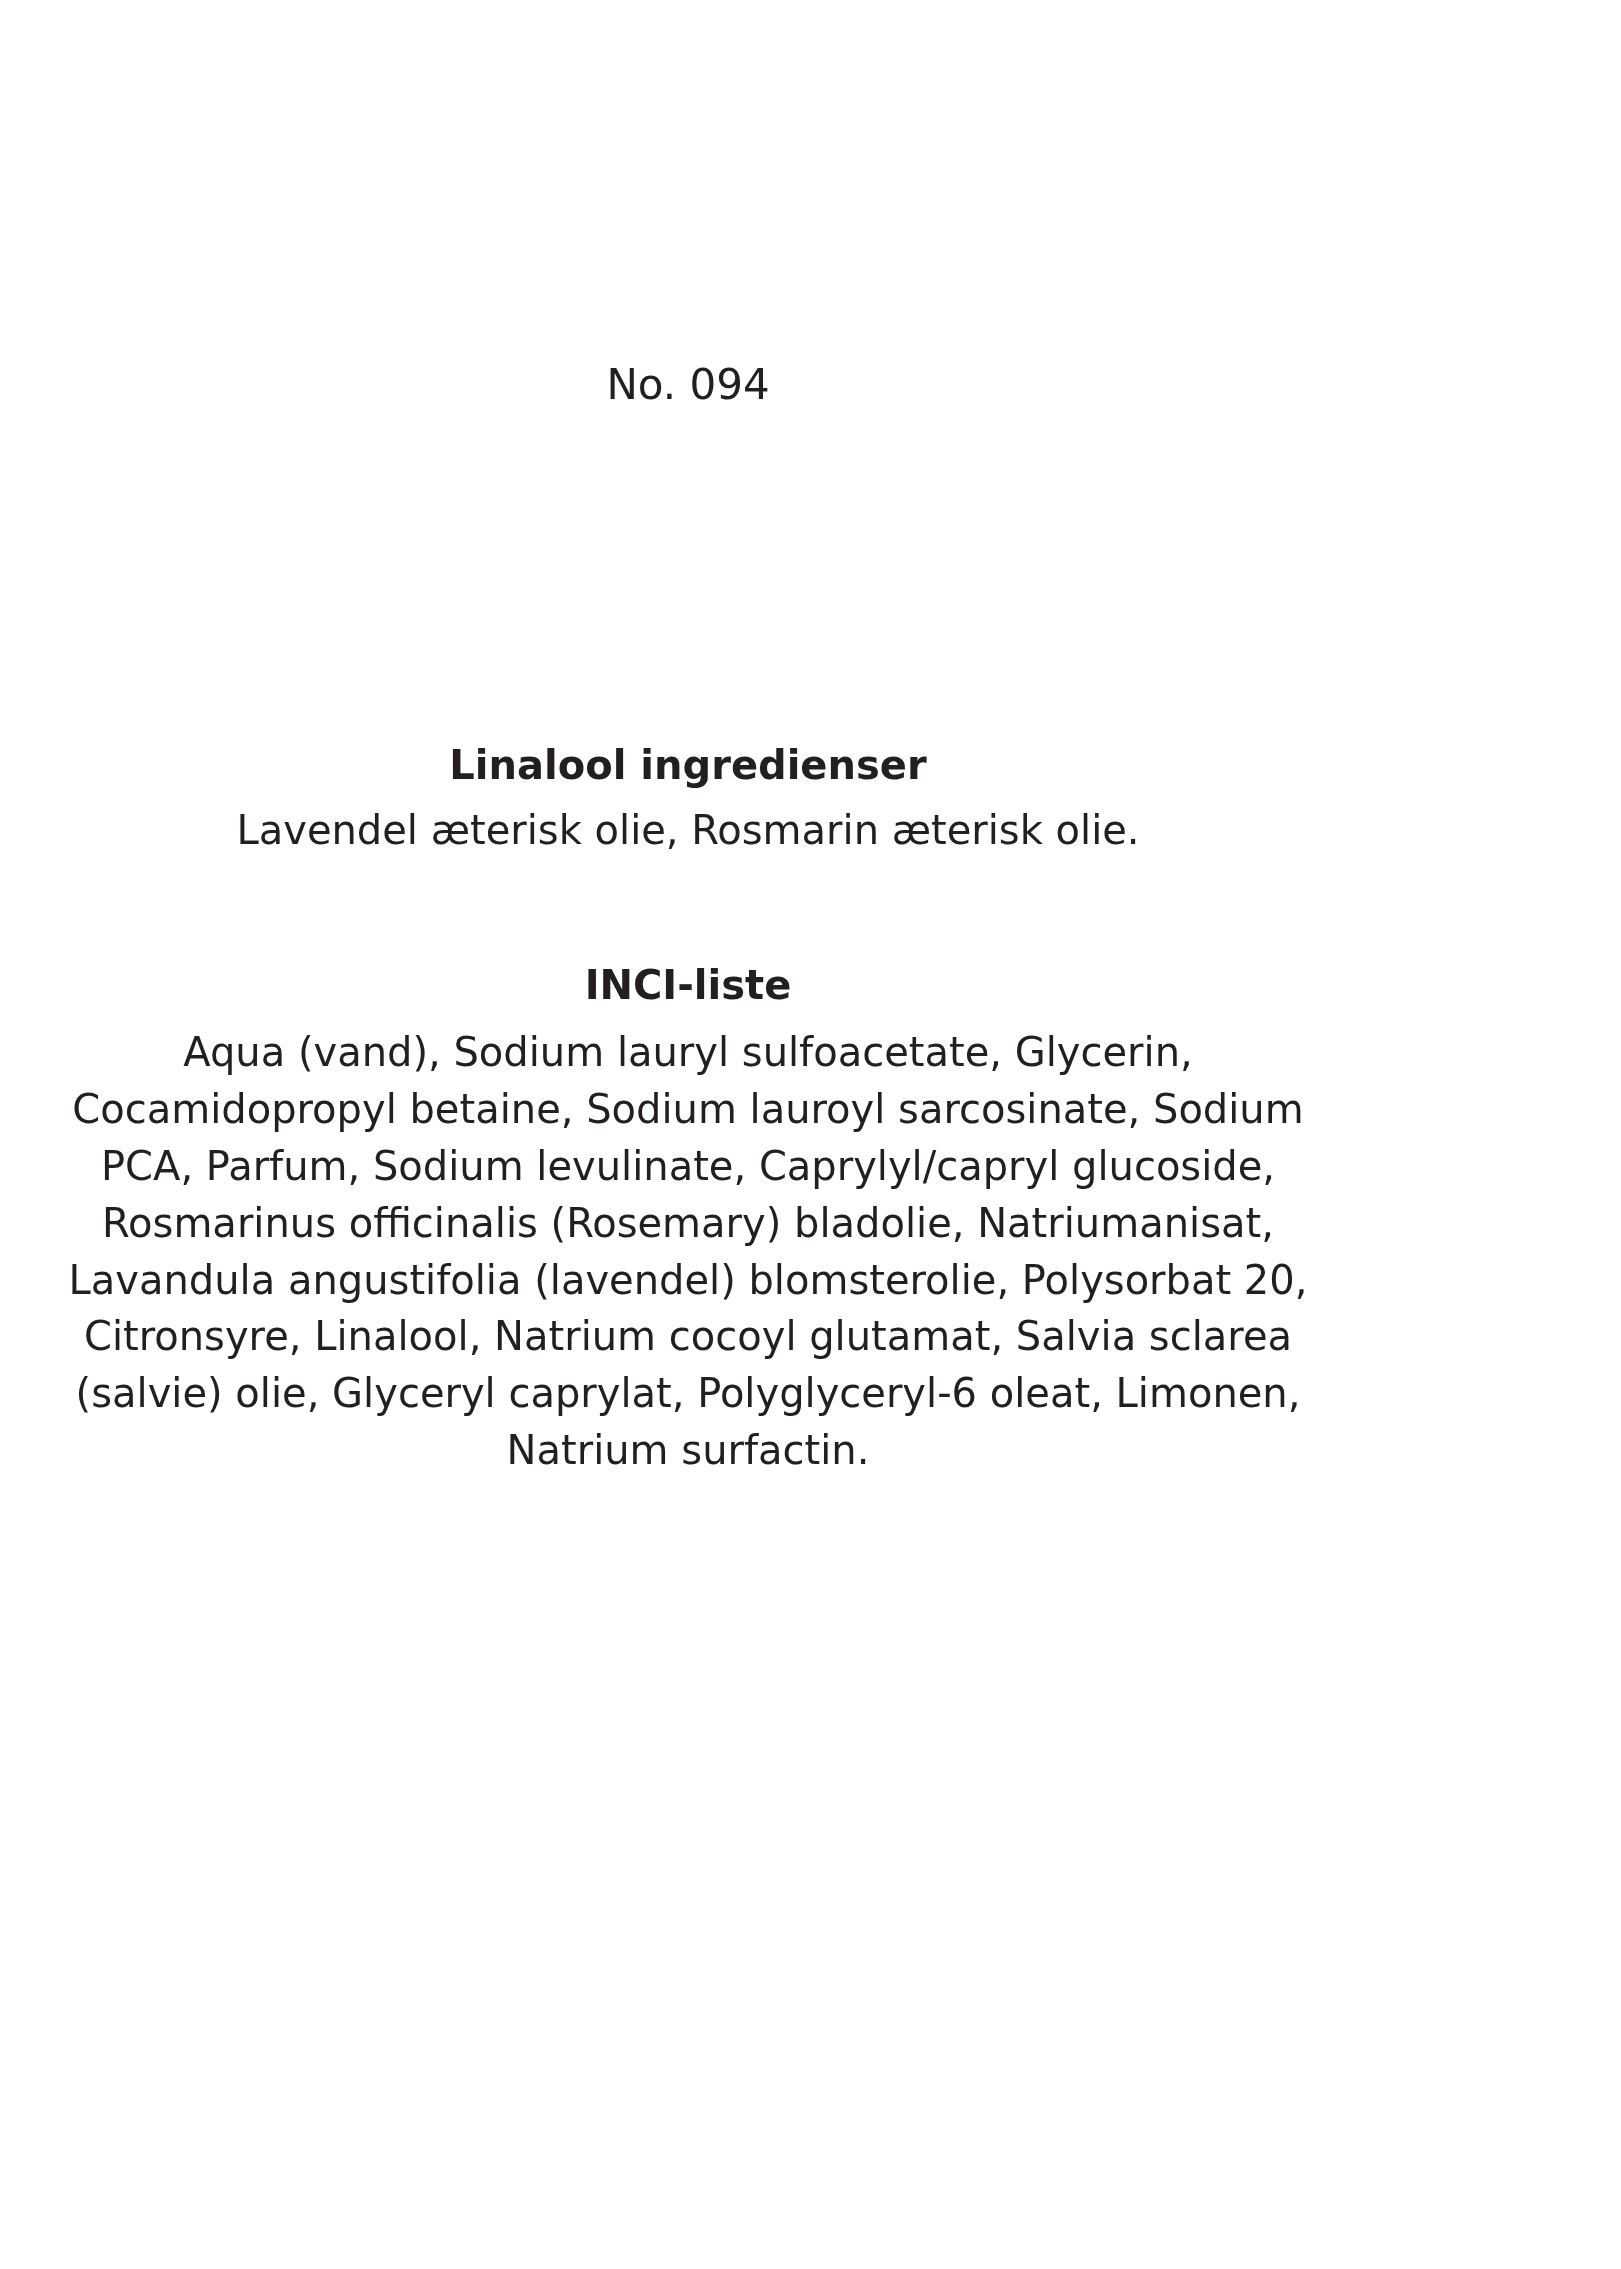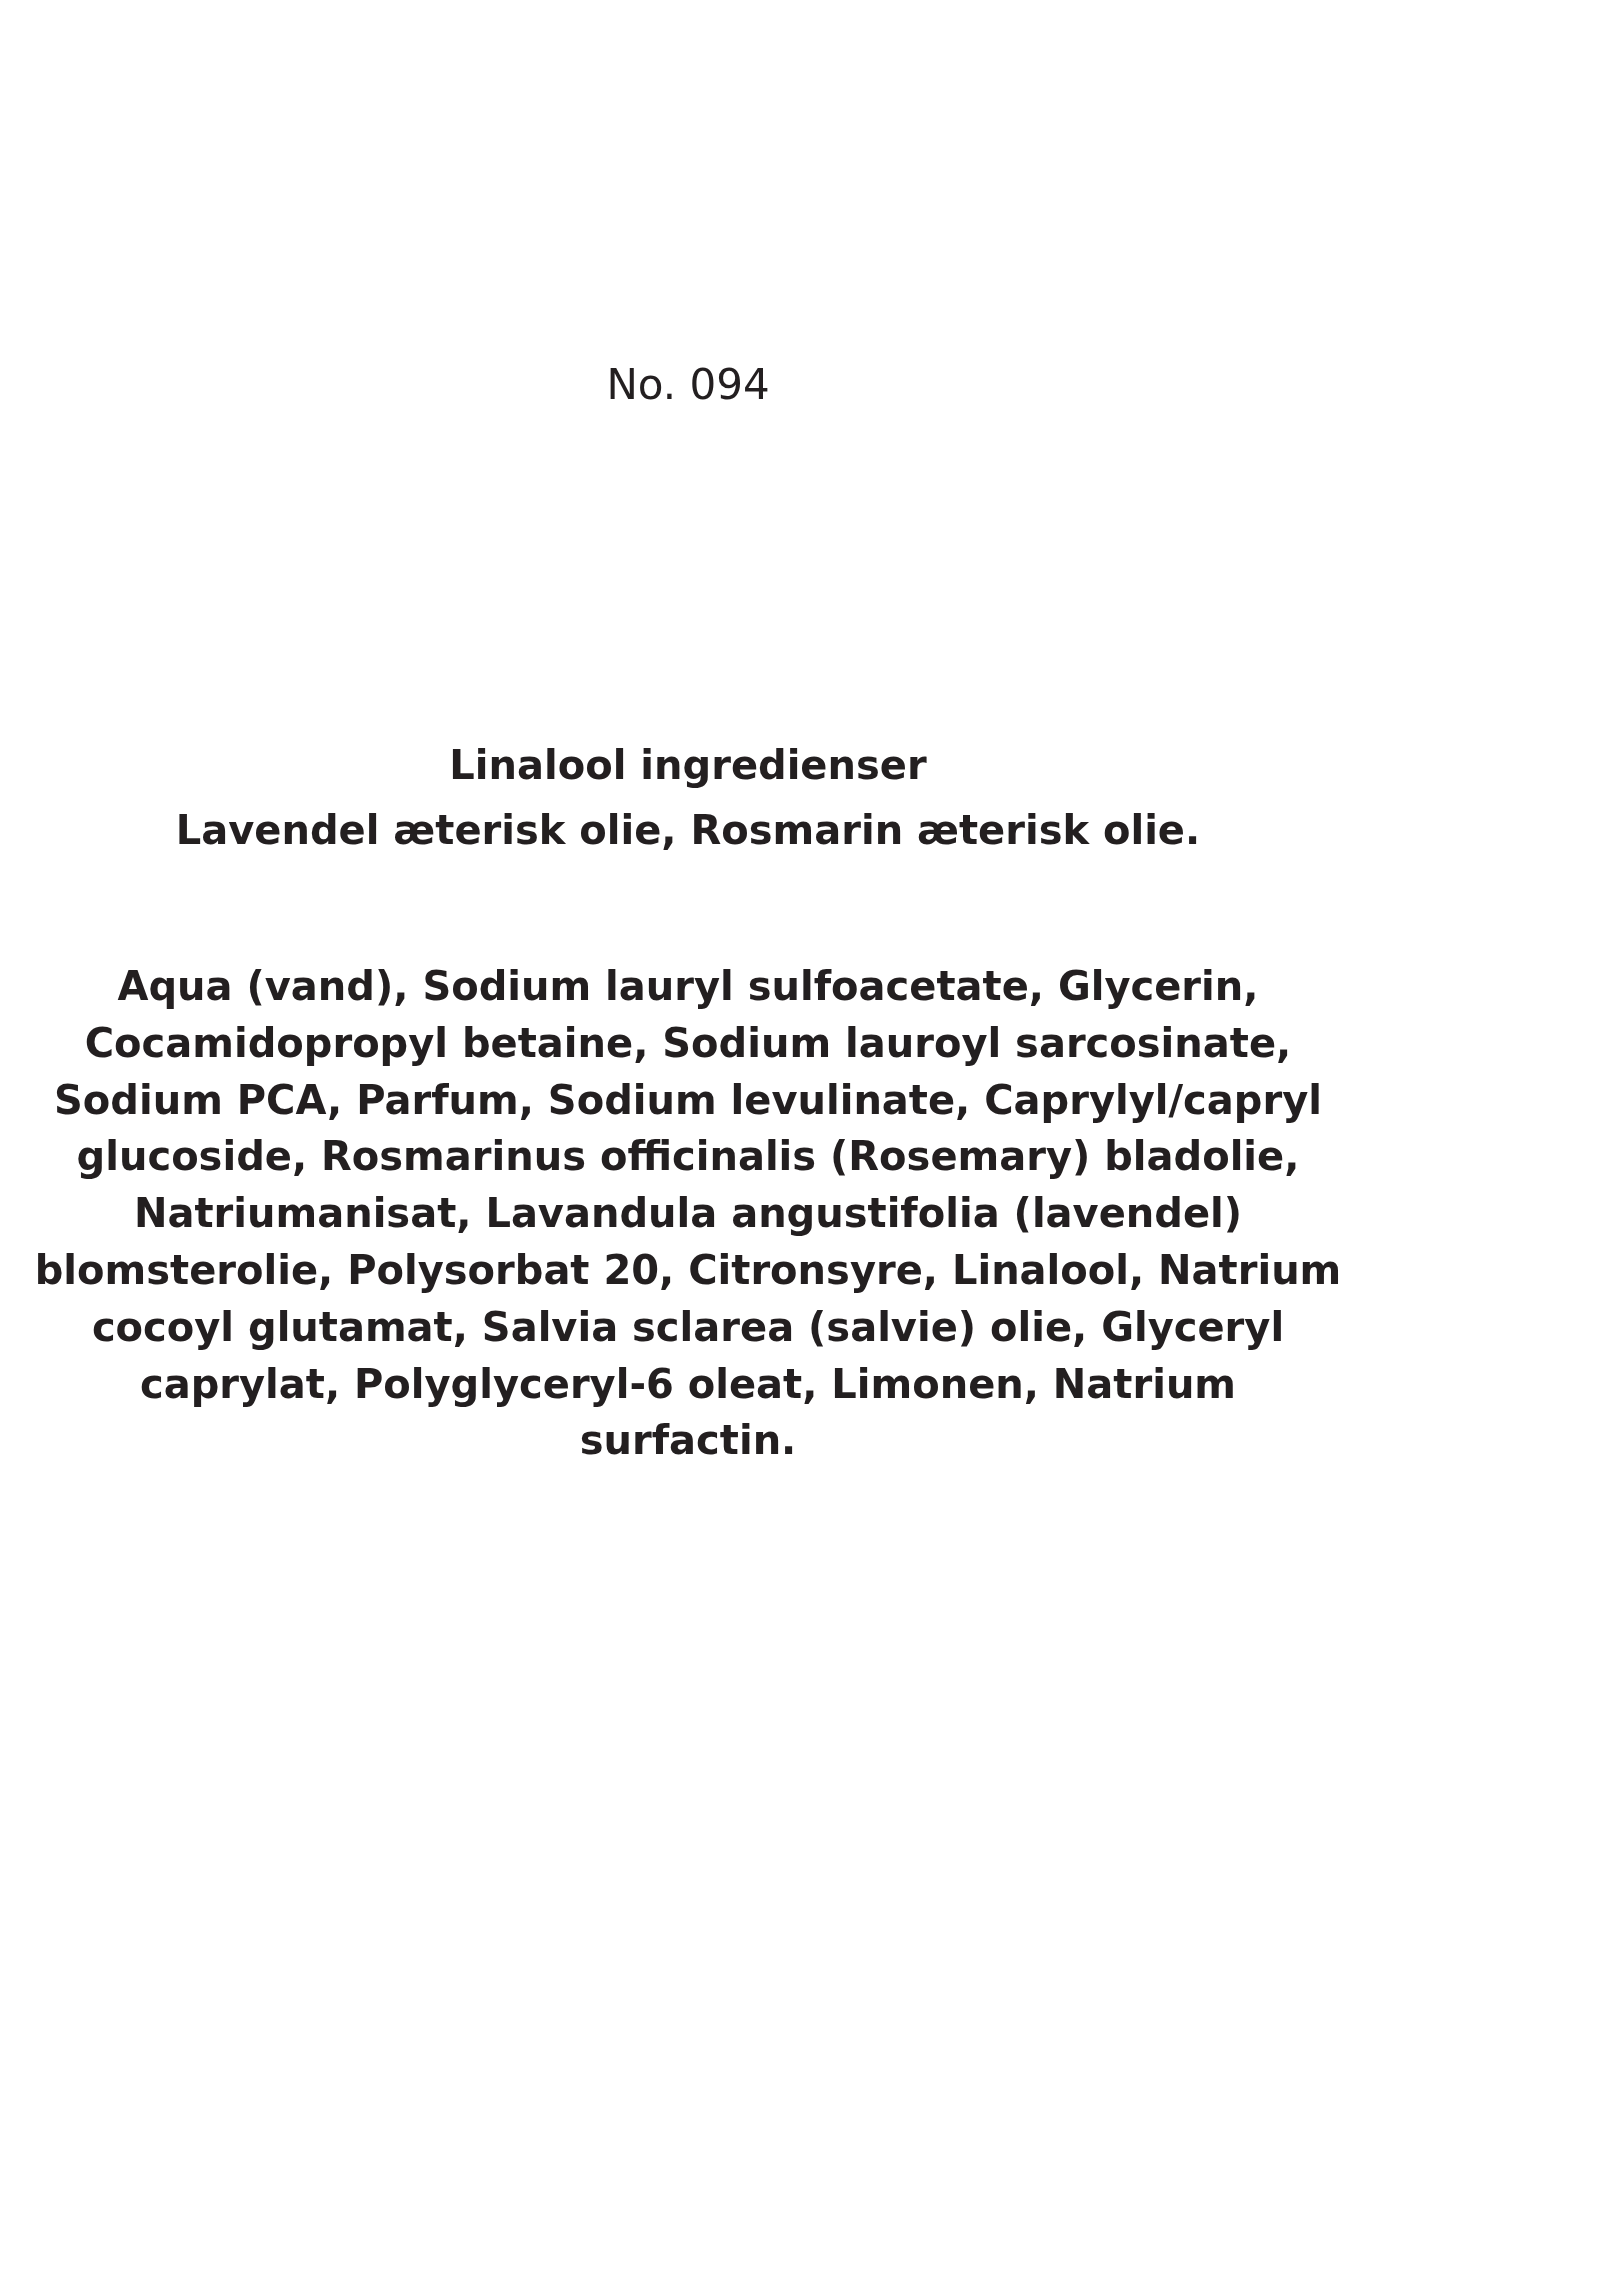--- a/index.html
+++ b/index.html
@@ -47,21 +47,21 @@
   .section-heading {
     font-size: 40px;
     font-weight: 700;
     line-height: 1.35;
     color: #231f20;
     margin: 0;
   }
 
   .section-body {
     font-size: 40px;
-    font-weight: 700;
+    font-weight: 400;
     line-height: 1.42;
     color: #231f20;
     margin: 16px;
   }
 
   .section-key {
     margin-top: 325px;
   }
 
   .section-key .section-body {
@@ -86,18 +86,19 @@
   <div class="content">
 
     <div class="product-number">No. 094</div>
 
     <div class="section section-key">
       <div class="section-heading">Linalool ingredienser</div>
       <div class="section-body">Lavendel æterisk olie, Rosmarin æterisk olie.</div>
     </div>
 
     <div class="section section-inci">
+      <div class="section-heading">INCI-liste</div>
       <div class="section-body">Aqua (vand), Sodium lauryl sulfoacetate, Glycerin, Cocamidopropyl betaine, Sodium lauroyl sarcosinate, Sodium PCA, Parfum, Sodium levulinate, Caprylyl/capryl glucoside, Rosmarinus officinalis (Rosemary) bladolie, Natriumanisat, Lavandula angustifolia (lavendel) blomsterolie, Polysorbat 20, Citronsyre, Linalool, Natrium cocoyl glutamat, Salvia sclarea (salvie) olie, Glyceryl caprylat, Polyglyceryl-6 oleat, Limonen, Natrium surfactin.</div>
     </div>
 
   </div>
 </div>
 
 
 </body></html>

